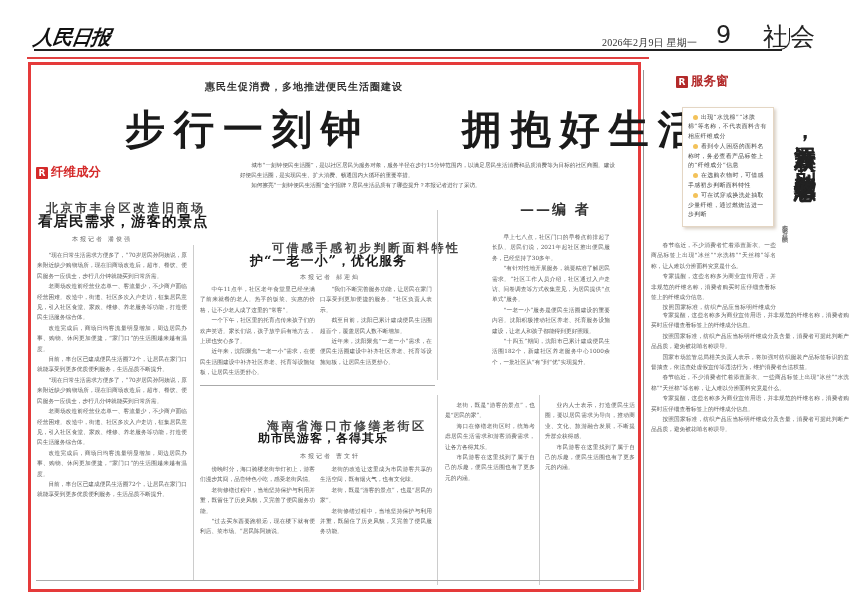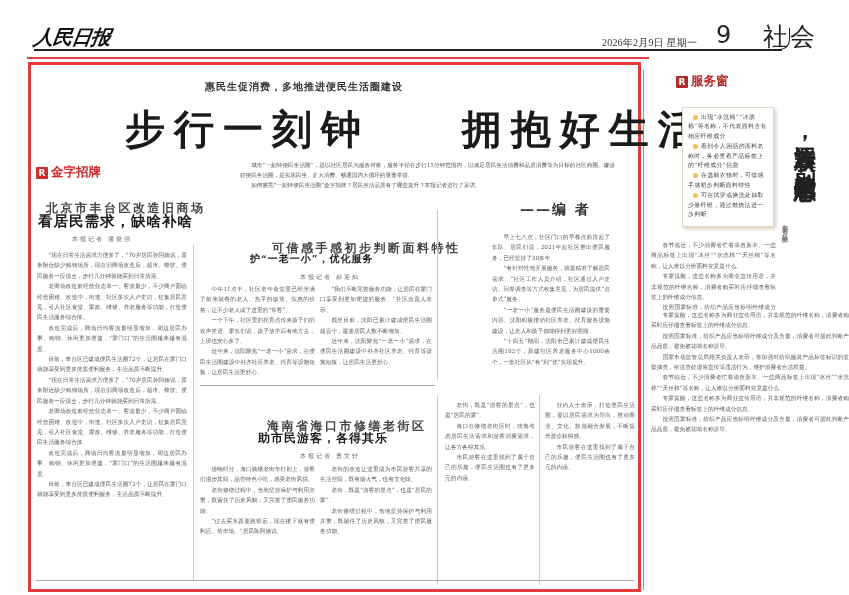--- a/index.html
+++ b/index.html
@@ -32,21 +32,21 @@
 
   
   .section-label { position: absolute; display: flex; align-items: center; gap: 3px; font-family: "DejaVu Sans", sans-serif; font-weight: bold; }
   .r-badge { display: inline-flex; align-items: center; justify-content: center; width: 12px; height: 12px; background: #d42a2a; color: #fff; font-size: 9px; font-weight: bold; border-radius: 1px; }
   .lbl-left { left: 36px; top: 164px; font-size: 12.5px; color: #d42a2a; }
   .lbl-right { left: 676px; top: 73px; font-size: 12.5px; color: #b32a2a; }
   .lbl-right .r-badge { background: #b32a2a; }
 
   
   .art-kicker { position: absolute; font-size: 12px; color: #444; letter-spacing: 2.5px; font-weight: bold; }
-  .art-title { position: absolute; font-size: 10px; font-weight: bold; color: #1a1a1a; letter-spacing: 1px; }
+  .art-title { position: absolute; font-size: 13px; font-weight: bold; color: #1a1a1a; letter-spacing: 1px; }
   .art-byline { position: absolute; font-size: 6px; color: #666; letter-spacing: 2px; }
 
   
   .col { position: absolute; font-size: 5.7px; line-height: 10.4px; color: #5a5a5a; text-align: justify; overflow: hidden; }
   .col p { text-indent: 2em; margin: 0; }
   .col-rule { position: absolute; width: 1px; background: #ccc; }
   .h-rule { position: absolute; height: 1px; background: #aaa; }
 
   
   .svc-box { position: absolute; left: 682px; top: 107px; width: 92px; height: 120px; border: 1px solid #e4d6c4; box-shadow: 2px 2px 3px rgba(150,120,90,0.35); background: #fff; padding: 5px 5px 4px 5px; font-size: 5.9px; line-height: 9.4px; color: #444; letter-spacing: 0.4px; }
@@ -78,25 +78,25 @@
 <div class="headline">步行一刻钟    拥抱好生活</div>
 
 <div class="note">
   <p>城市“一刻钟便民生活圈”，是以社区居民为服务对象，服务半径在步行15分钟范围内，以满足居民生活消费和品质消费等为目标的社区商圈。建设好便民生活圈，是实现民生、扩大消费、畅通国内大循环的重要举措。</p>
   <p>如何擦亮“一刻钟便民生活圈”金字招牌？居民生活品质有了哪些提升？本报记者进行了采访。</p>
 </div>
 <div class="note-sig">——编 者</div>
 
 <div class="section-label lbl-left">
   <span class="r-badge">R</span>
-  <span>金字招牌</span>
+  <span>纤维成分</span>
 </div>
 
 <div class="art-kicker" style="left:46px; top:200px;">北京市丰台区改造旧商场</div>
-<div class="art-title" style="left:38px; top:212px; font-size:14.5px;">看居民需求，缺啥补啥</div>
+<div class="art-title" style="left:38px; top:212px; font-size:14.5px;">看居民需求，游客的景点</div>
 <div class="art-byline" style="left:72px; top:235px;">本报记者  潘俊强</div>
 <div class="col" style="left:37px; top:250px; width:150px; height:338px;">
   <p>“现在日常生活需求方便多了，”70岁居民孙阿姨说，原来附近缺少购物场所，现在旧商场改造后，超市、餐饮、便民服务一应俱全，步行几分钟就能买到日常所需。</p>
   <p>老商场改造前经营业态单一、客流量少，不少商户面临经营困难。改造中，街道、社区多次入户走访，征集居民意见，引入社区食堂、家政、维修、养老服务等功能，打造便民生活服务综合体。</p>
   <p>改造完成后，商场日均客流量明显增加，周边居民办事、购物、休闲更加便捷，“家门口”的生活圈越来越有温度。</p>
   <p>目前，丰台区已建成便民生活圈72个，让居民在家门口就能享受到更多优质便利服务，生活品质不断提升。</p>
   <p>“现在日常生活需求方便多了，”70岁居民孙阿姨说，原来附近缺少购物场所，现在旧商场改造后，超市、餐饮、便民服务一应俱全，步行几分钟就能买到日常所需。</p>
   <p>老商场改造前经营业态单一、客流量少，不少商户面临经营困难。改造中，街道、社区多次入户走访，征集居民意见，引入社区食堂、家政、维修、养老服务等功能，打造便民生活服务综合体。</p>
   <p>改造完成后，商场日均客流量明显增加，周边居民办事、购物、休闲更加便捷，“家门口”的生活圈越来越有温度。</p>
   <p>目前，丰台区已建成便民生活圈72个，让居民在家门口就能享受到更多优质便利服务，生活品质不断提升。</p>

